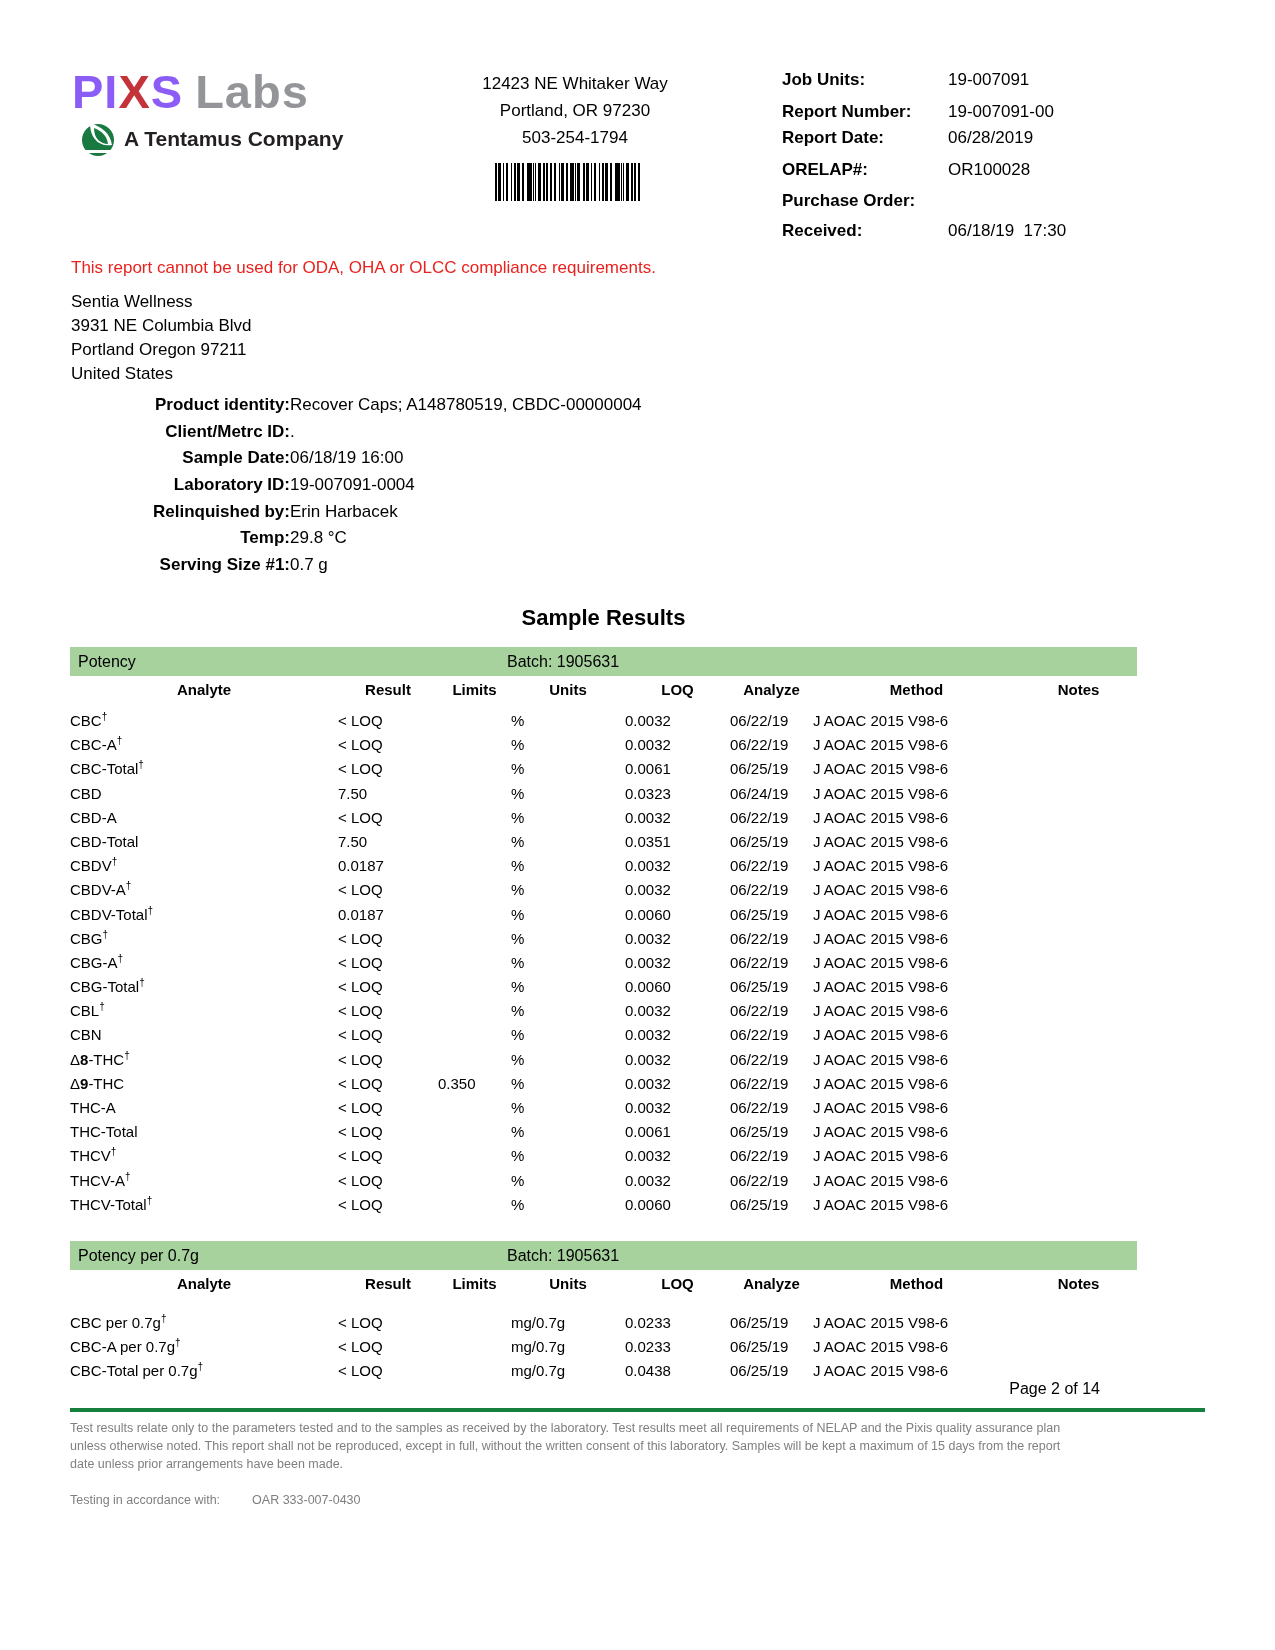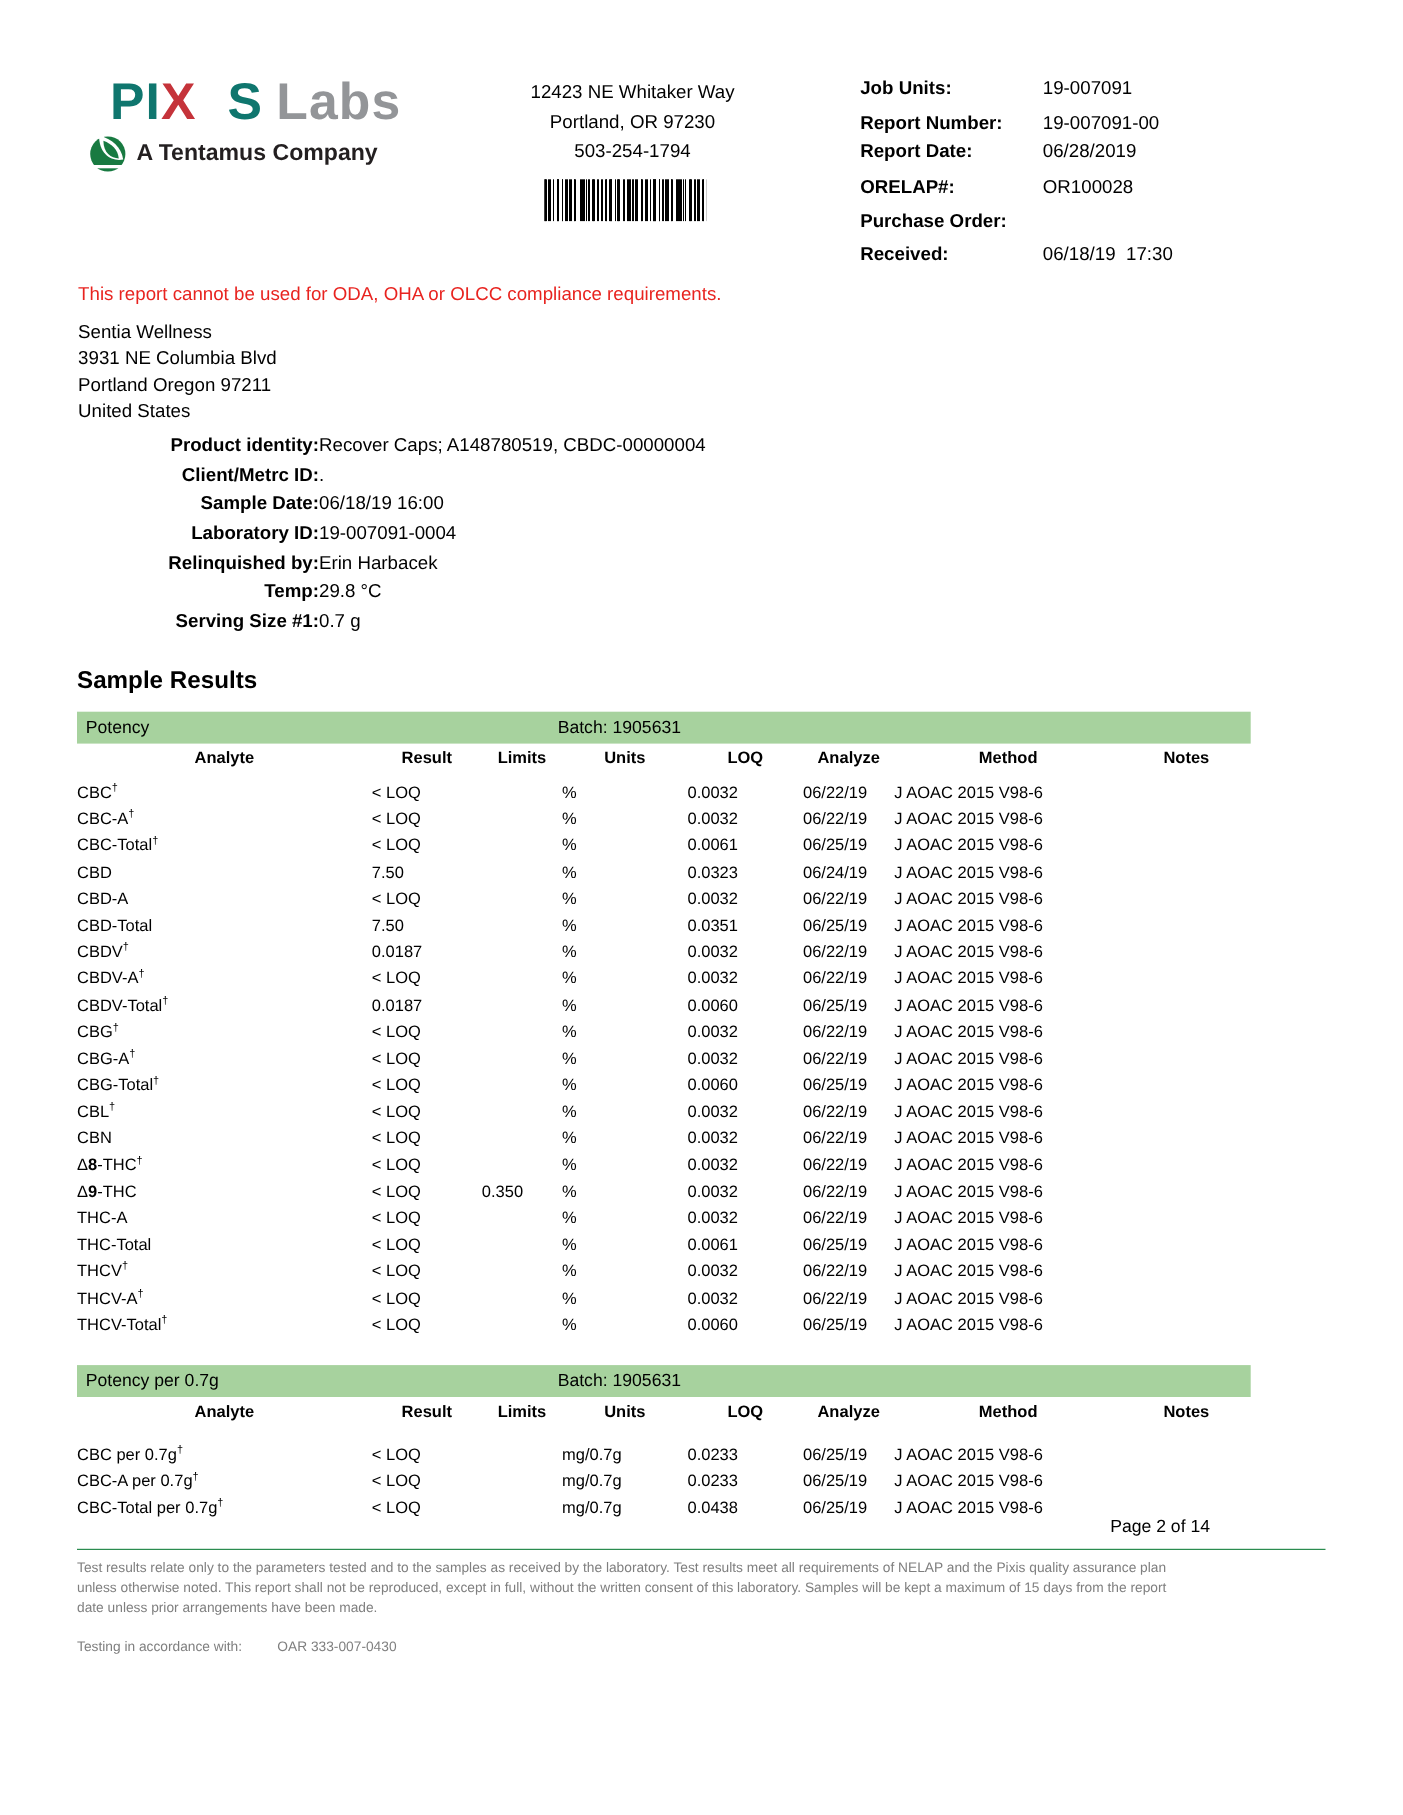--- a/index.html
+++ b/index.html
@@ -3,21 +3,21 @@
 <meta charset="utf-8">
 <style>
   * { margin:0; padding:0; box-sizing:border-box; }
   html,body { background:#fff; }
   body { width:1275px; font-family:"Liberation Sans", sans-serif; color:#000; }
   .page { position:relative; width:1275px; height:1650px; background:#fff; overflow:hidden; }
 
   
   .logo { position:absolute; left:72px; top:68px; }
   .logo-text { font-size:47px; font-weight:bold; letter-spacing:1px; line-height:1; }
-  .lg-dark { color:#0f766e;margin-left:28px; }
+  .lg-dark { color:#8b5cf6; }
   .lg-red  { color:#c5333a; }
   .lg-gray { color:#939598; margin-left:12px; }
   .logo-tag { display:flex; align-items:center; gap:8px; margin-top:6px; margin-left:8px; }
   .logo-tag .tag-text { font-size:21px; font-weight:bold; color:#231f20; }
   .leaf { width:36px; height:36px; }
 
   .addr { position:absolute; left:430px; top:70px; width:290px; text-align:center; font-size:17px; line-height:27px; }
   .barcode { position:absolute; left:495px; top:163px; width:147px; height:38px;
     background:
       repeating-linear-gradient(90deg,#000 0 2px, rgba(0,0,0,0) 2px 5px, #000 5px 6px, rgba(0,0,0,0) 6px 11px),
@@ -34,37 +34,37 @@
   .cust { position:absolute; left:71px; top:290px; display:flex; }
   .cust-label { width:219px; font-size:17px; font-weight:bold; }
   .cust-lines { font-size:17px; line-height:24px; }
   .sinfo { position:absolute; left:71px; top:395px;text-align:right; }
   .sinfo-row { display:flex; height:26.7px; }
   .sinfo-label { width:219px; font-size:17px; font-weight:bold; }
   .sinfo-value { font-size:17px; }
 
   
   .results { position:absolute; left:70px; top:600px; width:1067px; }
-  .results-title { text-align:left; font-size:22px; font-weight:bold; margin-top:5px; }
+  .results-title { text-align:center; font-size:22px; font-weight:bold; margin-top:5px; }
   .bar { position:relative; height:29px; background:#a7d29e; margin-top:16px; }
   .bar-title { position:absolute; left:8px; top:0; line-height:29px; font-size:16px; }
   .bar-batch { position:absolute; left:437px; top:0; line-height:29px; font-size:16px; }
   .t-head, .t-row { display:grid; grid-template-columns:268px 100px 73px 114px 105px 83px 207px 1fr; }
   .t-head { margin-top:3px; height:22px;text-align:center; }
   .t-h { font-size:15px; font-weight:bold; }
   .t-cell { font-size:15px; line-height:24.2px; height:24.2px; white-space:nowrap; overflow:visible; }
   .t-head .t-cell { line-height:22px; height:22px; }
   .tsec0 .t-body { margin-top:8px; }
   .tsec1 .bar { margin-top:24px;padding-left:24px; }
   .tsec1 .t-body { margin-top:16px; }
   sup { font-size:10px; line-height:0; vertical-align:super; }
 
   
   .page-indicator { position:absolute; top:1380px; right:175px; font-size:16px; }
-  .footer { position:absolute; left:70px; top:1408px; width:1135px; border-top:1px solid #15803d; padding-top:7px; color:#7f7f7f; }
+  .footer { position:absolute; left:70px; top:1408px; width:1135px; border-top:4px solid #15803d; padding-top:7px; color:#7f7f7f; }
   .footer p { font-size:12.5px; line-height:1.45; width:1015px; }
   .testing { display:flex; gap:32px; margin-top:20px; font-size:12.5px; }
 </style>
 </head>
 <body>
 
 <div class="page">
 
   <div class="logo">
     <div class="logo-text"><span class="lg-dark">PI</span><span class="lg-red">X</span><span class="lg-dark">S</span><span class="lg-gray">Labs</span></div>

